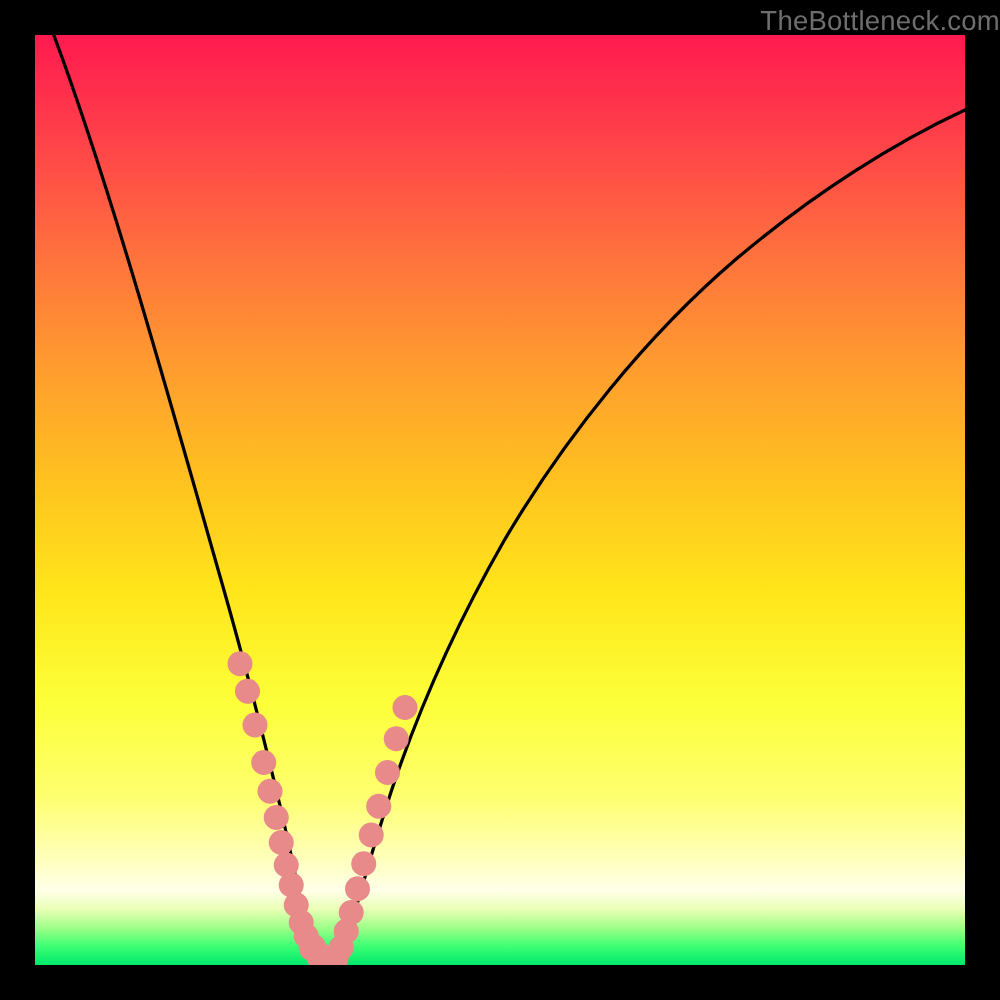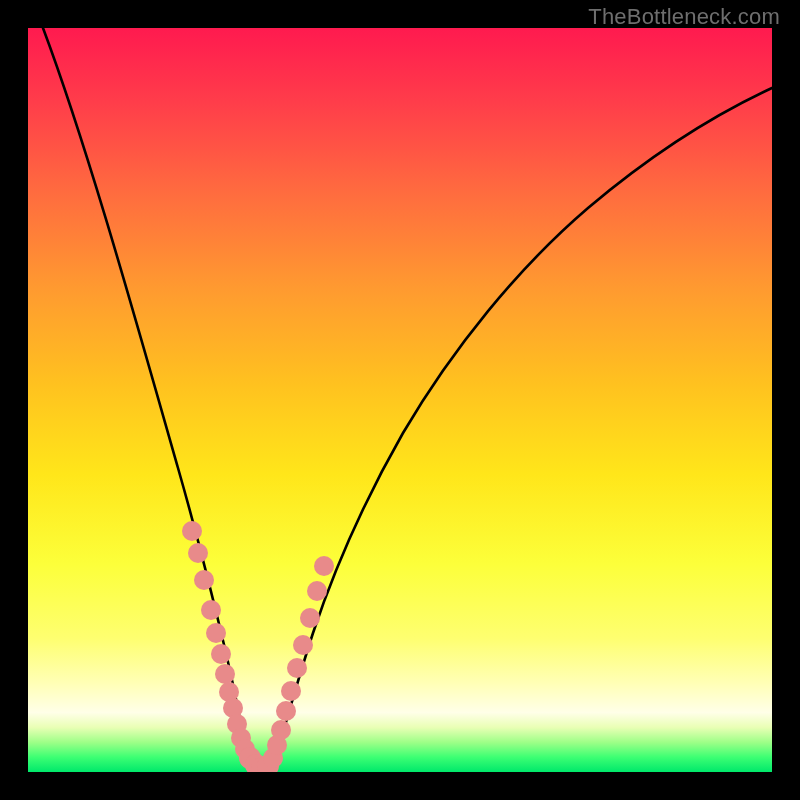--- a/index.html
+++ b/index.html
@@ -30,21 +30,21 @@
       #ffffe8 92%,
       #e9ffb5 94%,
       #9eff88 96%,
       #3dff73 98%,
       #00e86b 100%
     );
   }
   .watermark {
     position: absolute;
     top: 4px;
-    right: 20px;
+    right: 0;
     color: #6e6e6e;
     font-size: 22px;
     font-weight: 500;
     letter-spacing: 0.2px;
   }
   svg.curves {
     position: absolute;
     left: 0;
     top: 0;
   }

